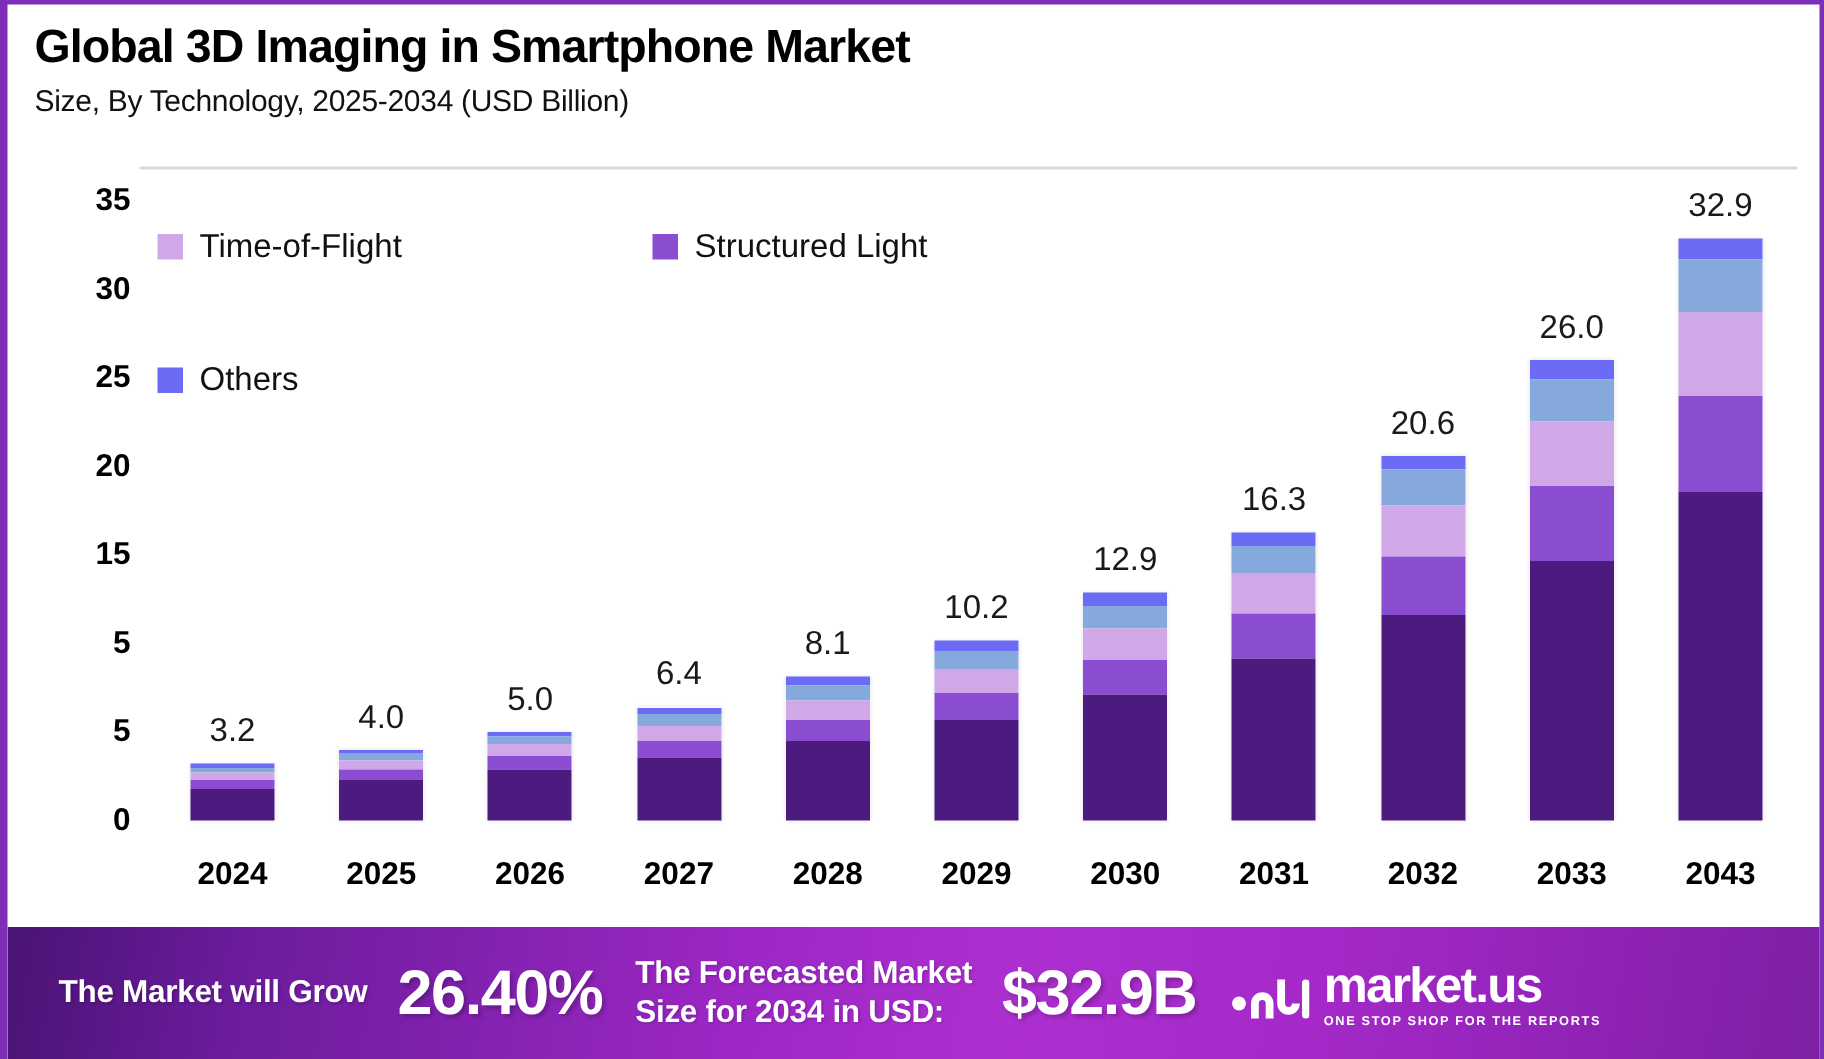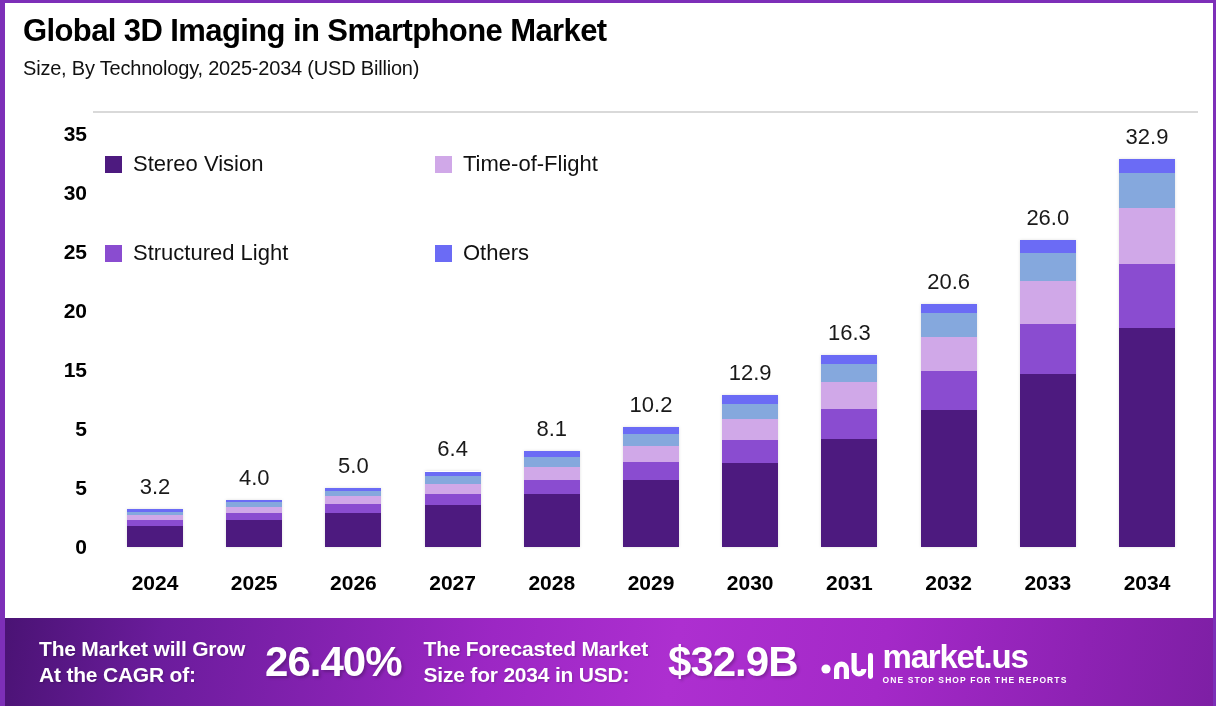--- a/index.html
+++ b/index.html
@@ -309,48 +309,43 @@
         </div>
         <div class="bar-group" style="left: 1114px; width: 56px; height: 453px;">
           <div class="bar" style="height: 388.22px;">
             <div class="seg" style="background: rgb(77, 26, 127); height: 56.535%;"></div>
             <div class="seg" style="background: rgb(138, 76, 208); height: 16.4134%;"></div>
             <div class="seg" style="background: rgb(208, 168, 232); height: 14.2857%;"></div>
             <div class="seg" style="background: rgb(133, 168, 221); height: 9.11854%;"></div>
             <div class="seg" style="background: rgb(107, 107, 245); height: 3.64742%;"></div>
           </div>
           <div class="bar-label" style="bottom: 397.22px;">32.9</div>
-          <div class="xtick" style="bottom: -48px;">2034</div>
+          <div class="xtick" style="bottom: -48px;">2043</div>
         </div>
       </div>
   </div>
 
   <div id="legend">
-      <div class="legend-item">
-        <span class="legend-swatch" style="background: rgb(77, 26, 127);"></span>
-        <span class="legend-label">Stereo Vision</span>
-      </div>
       <div class="legend-item">
         <span class="legend-swatch" style="background: rgb(208, 168, 232);"></span>
         <span class="legend-label">Time-of-Flight</span>
       </div>
       <div class="legend-item">
         <span class="legend-swatch" style="background: rgb(138, 76, 208);"></span>
         <span class="legend-label">Structured Light</span>
       </div>
       <div class="legend-item">
         <span class="legend-swatch" style="background: rgb(107, 107, 245);"></span>
         <span class="legend-label">Others</span>
       </div>
     </div>
 
   <div id="footer">
     <div id="f-cagr-text">
       <div class="f-text">The Market will Grow</div>
-      <div class="f-text">At the CAGR of:</div>
     </div>
     <div class="f-big" id="f-cagr-value">26.40%</div>
     <div id="f-size-text">
       <div class="f-text">The Forecasted Market</div>
       <div class="f-text">Size for 2034 in USD:</div>
     </div>
     <div class="f-big" id="f-size-value">$32.9B</div>
     <div id="brand">
       <svg id="brand-mark" width="52" height="38" viewBox="0 0 52 38">
         <circle cx="5" cy="26" r="4.6" fill="#ffffff"></circle>

